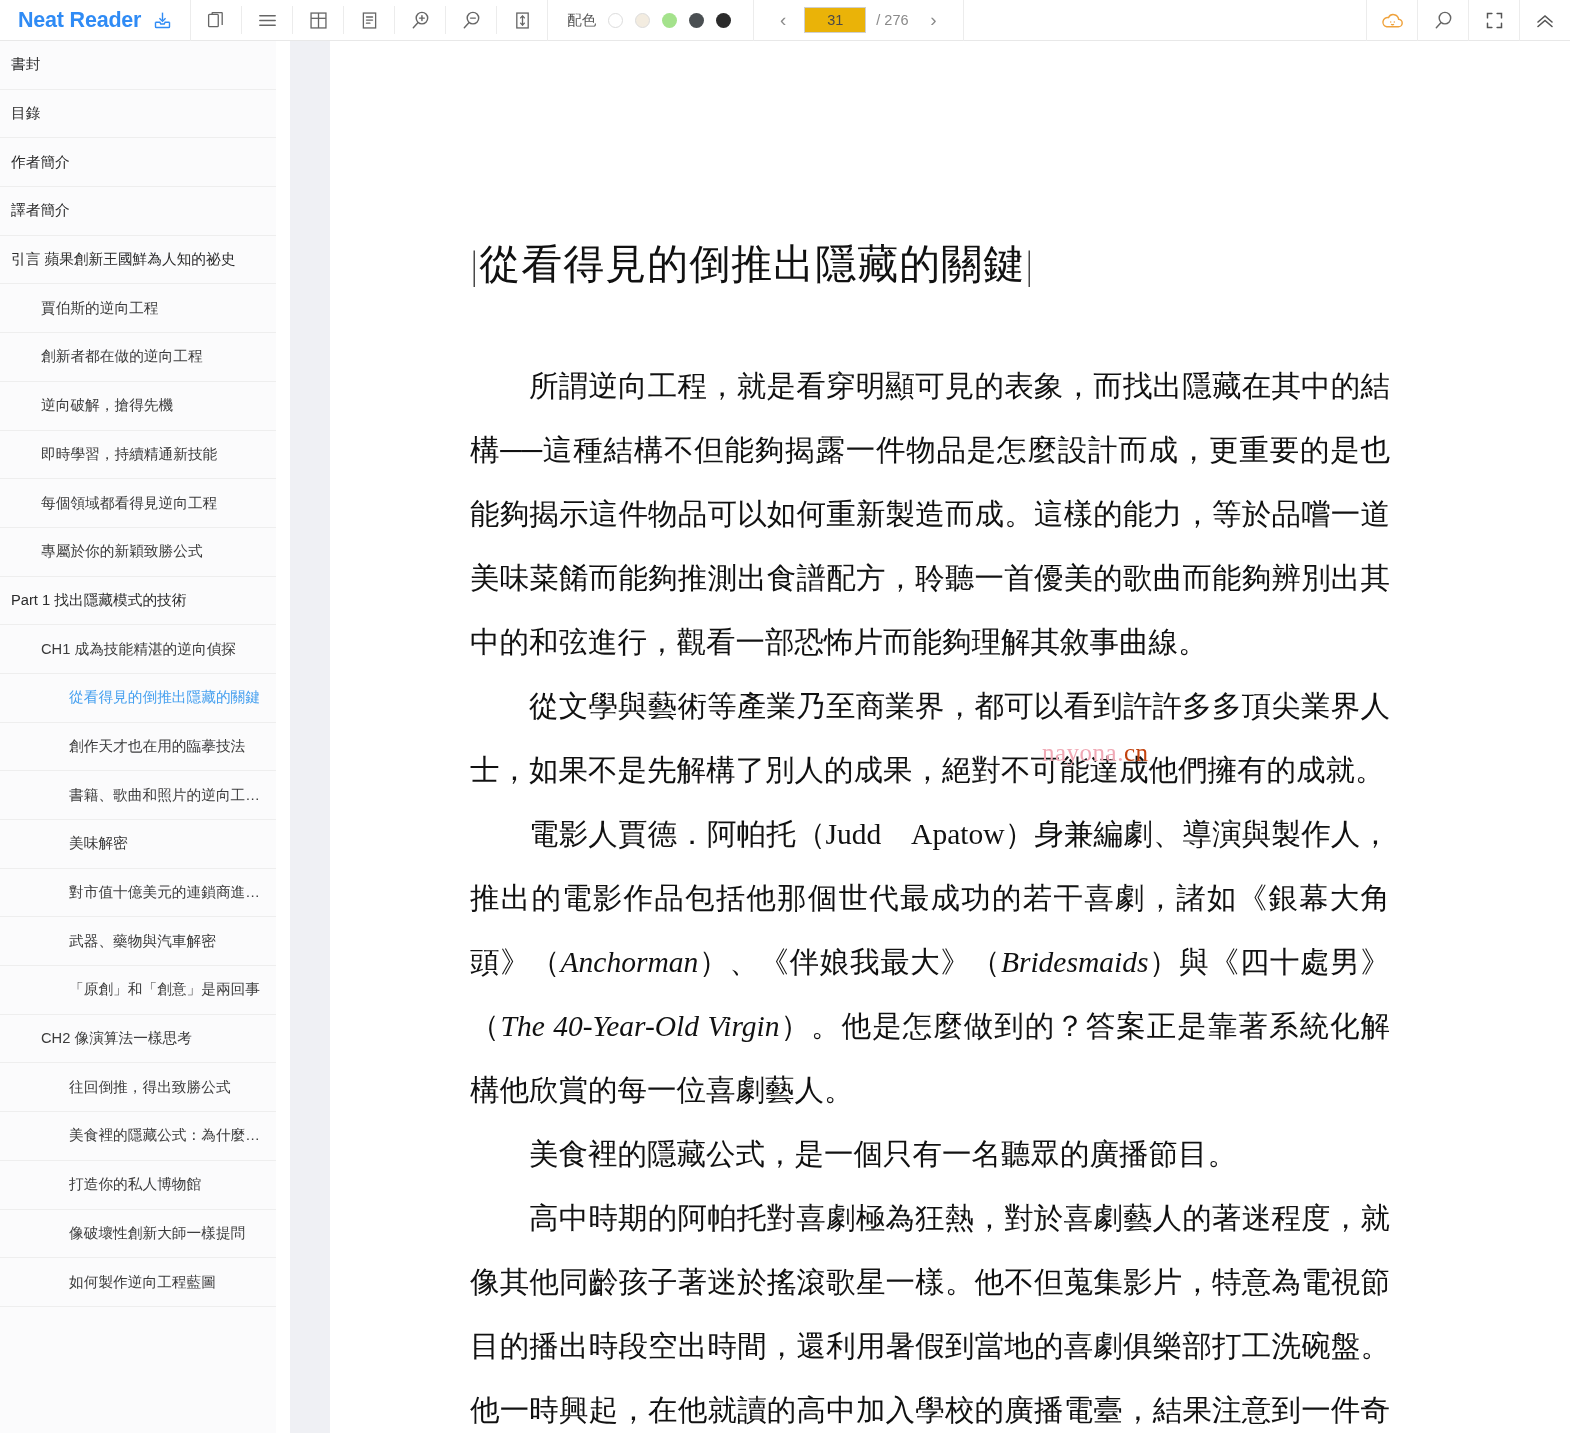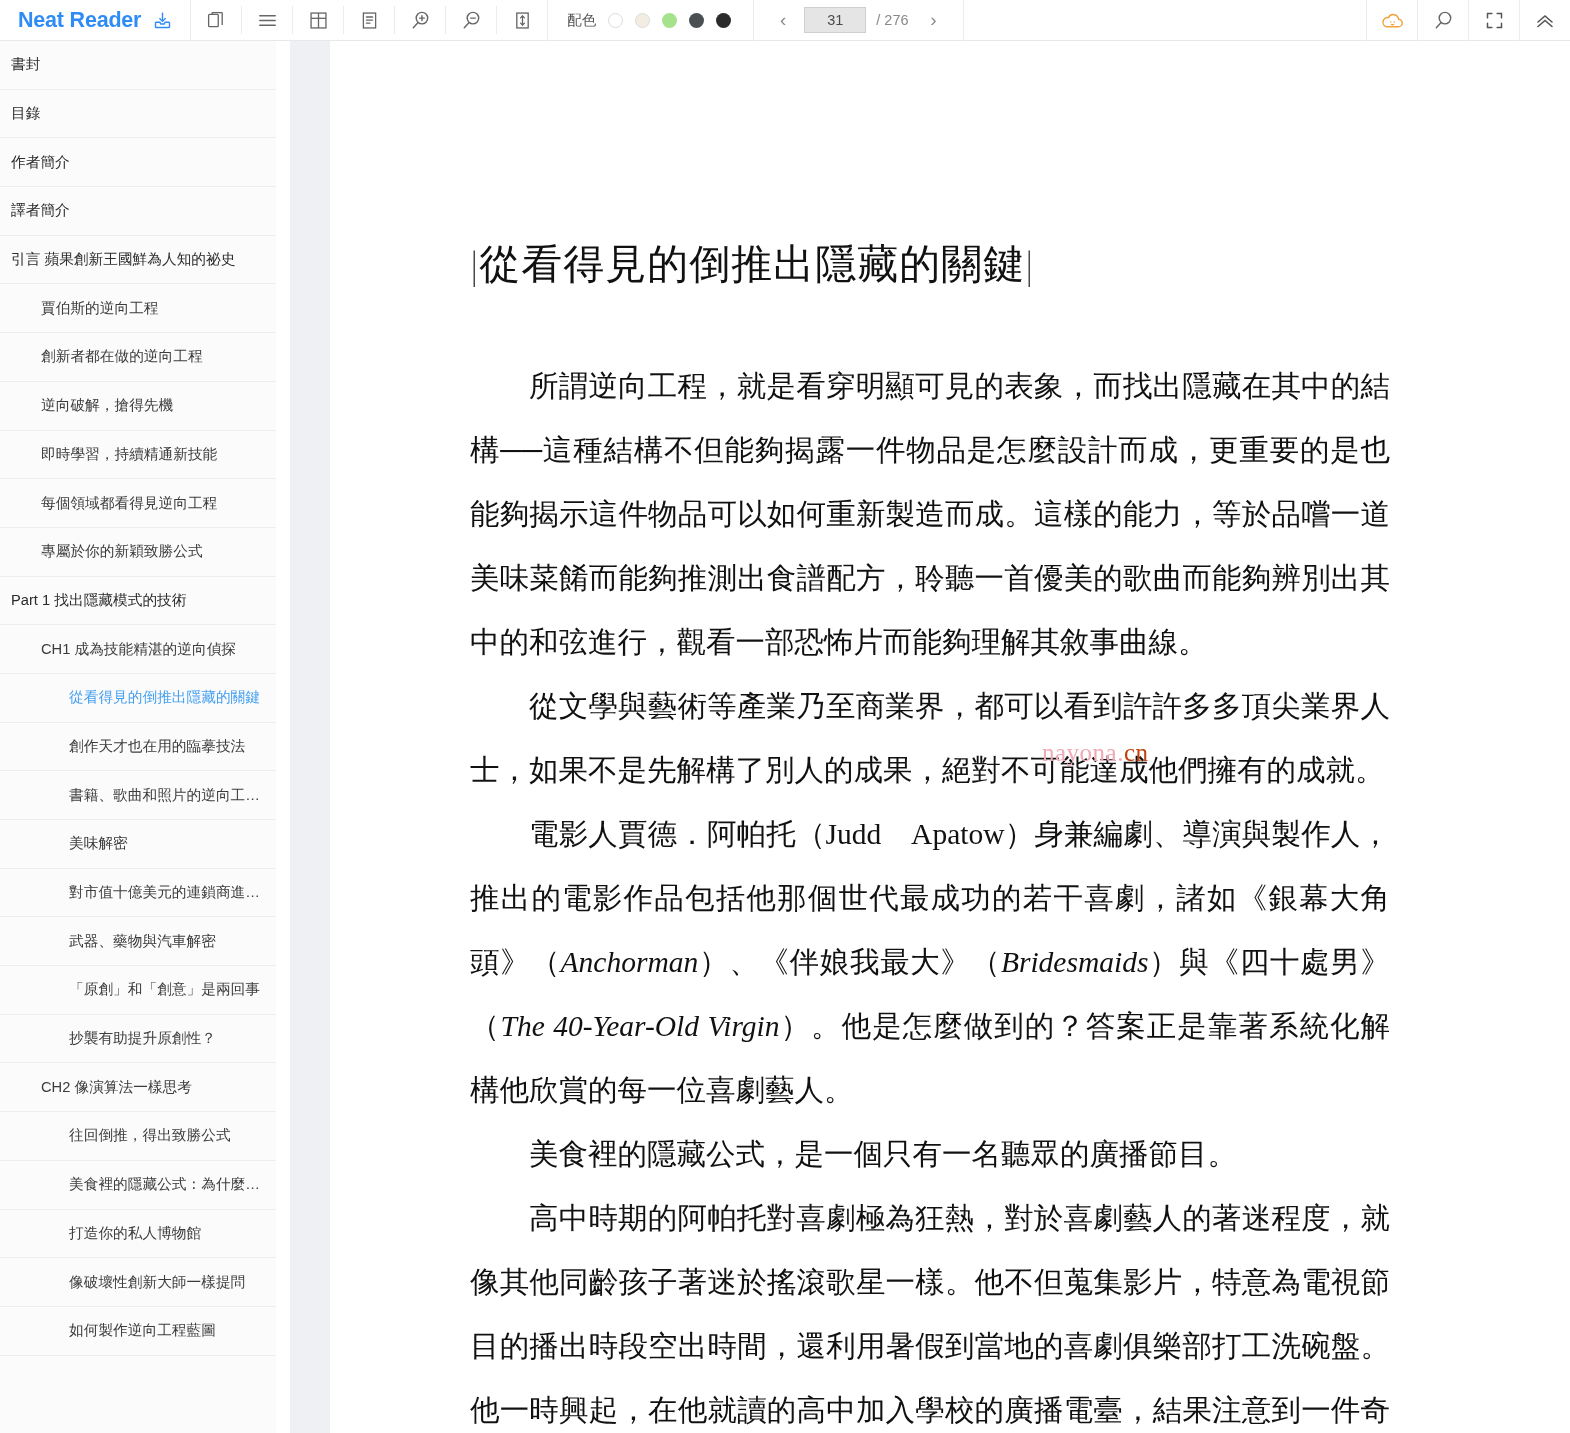--- a/index.html
+++ b/index.html
@@ -44,21 +44,21 @@
   .sw.ring { border: 1px solid #dcdcdc; }
 
   .pager { display: flex; align-items: center; gap: 0; padding: 0 14px; }
   .pg-arrow {
     width: 30px; height: 36px; display: flex; align-items: center;
     justify-content: center; cursor: pointer; color: #8a8a8a;
     font-size: 19px; font-weight: 300;
   }
   .pg-input {
     width: 62px; height: 26px; border: 1px solid #cfcfcf;
-    background: #e5e5e5; text-align: center; font-size: 14.5px;
+    background: #eab308; text-align: center; font-size: 14.5px;
     color: #4a4a4a; font-family: inherit; outline: none;
     line-height: 24px; margin: 0 6px;
   }
   .pg-total { font-size: 14.5px; color: #8a8a8a; padding: 0 10px 0 4px; white-space: nowrap; }
 
   .tb-spacer { flex: 1 1 auto; height: 41px; }
 
   svg.ic { display: block; }
 
   
@@ -361,23 +361,20 @@
         <span class="lbl">美味解密</span>
       </div>
       <div class="toc-item lv2">
         <span class="lbl">對市值十億美元的連鎖商進…</span>
       </div>
       <div class="toc-item lv2">
         <span class="lbl">武器、藥物與汽車解密</span>
       </div>
       <div class="toc-item lv2">
         <span class="lbl">「原創」和「創意」是兩回事</span>
-      </div>
-      <div class="toc-item lv2">
-        <span class="lbl">抄襲有助提升原創性？</span>
       </div>
       <div class="toc-item lv1">
         <span class="lbl">CH2 像演算法一樣思考</span>
       </div>
       <div class="toc-item lv2">
         <span class="lbl">往回倒推，得出致勝公式</span>
       </div>
       <div class="toc-item lv2">
         <span class="lbl">美食裡的隱藏公式：為什麼…</span>
       </div>

